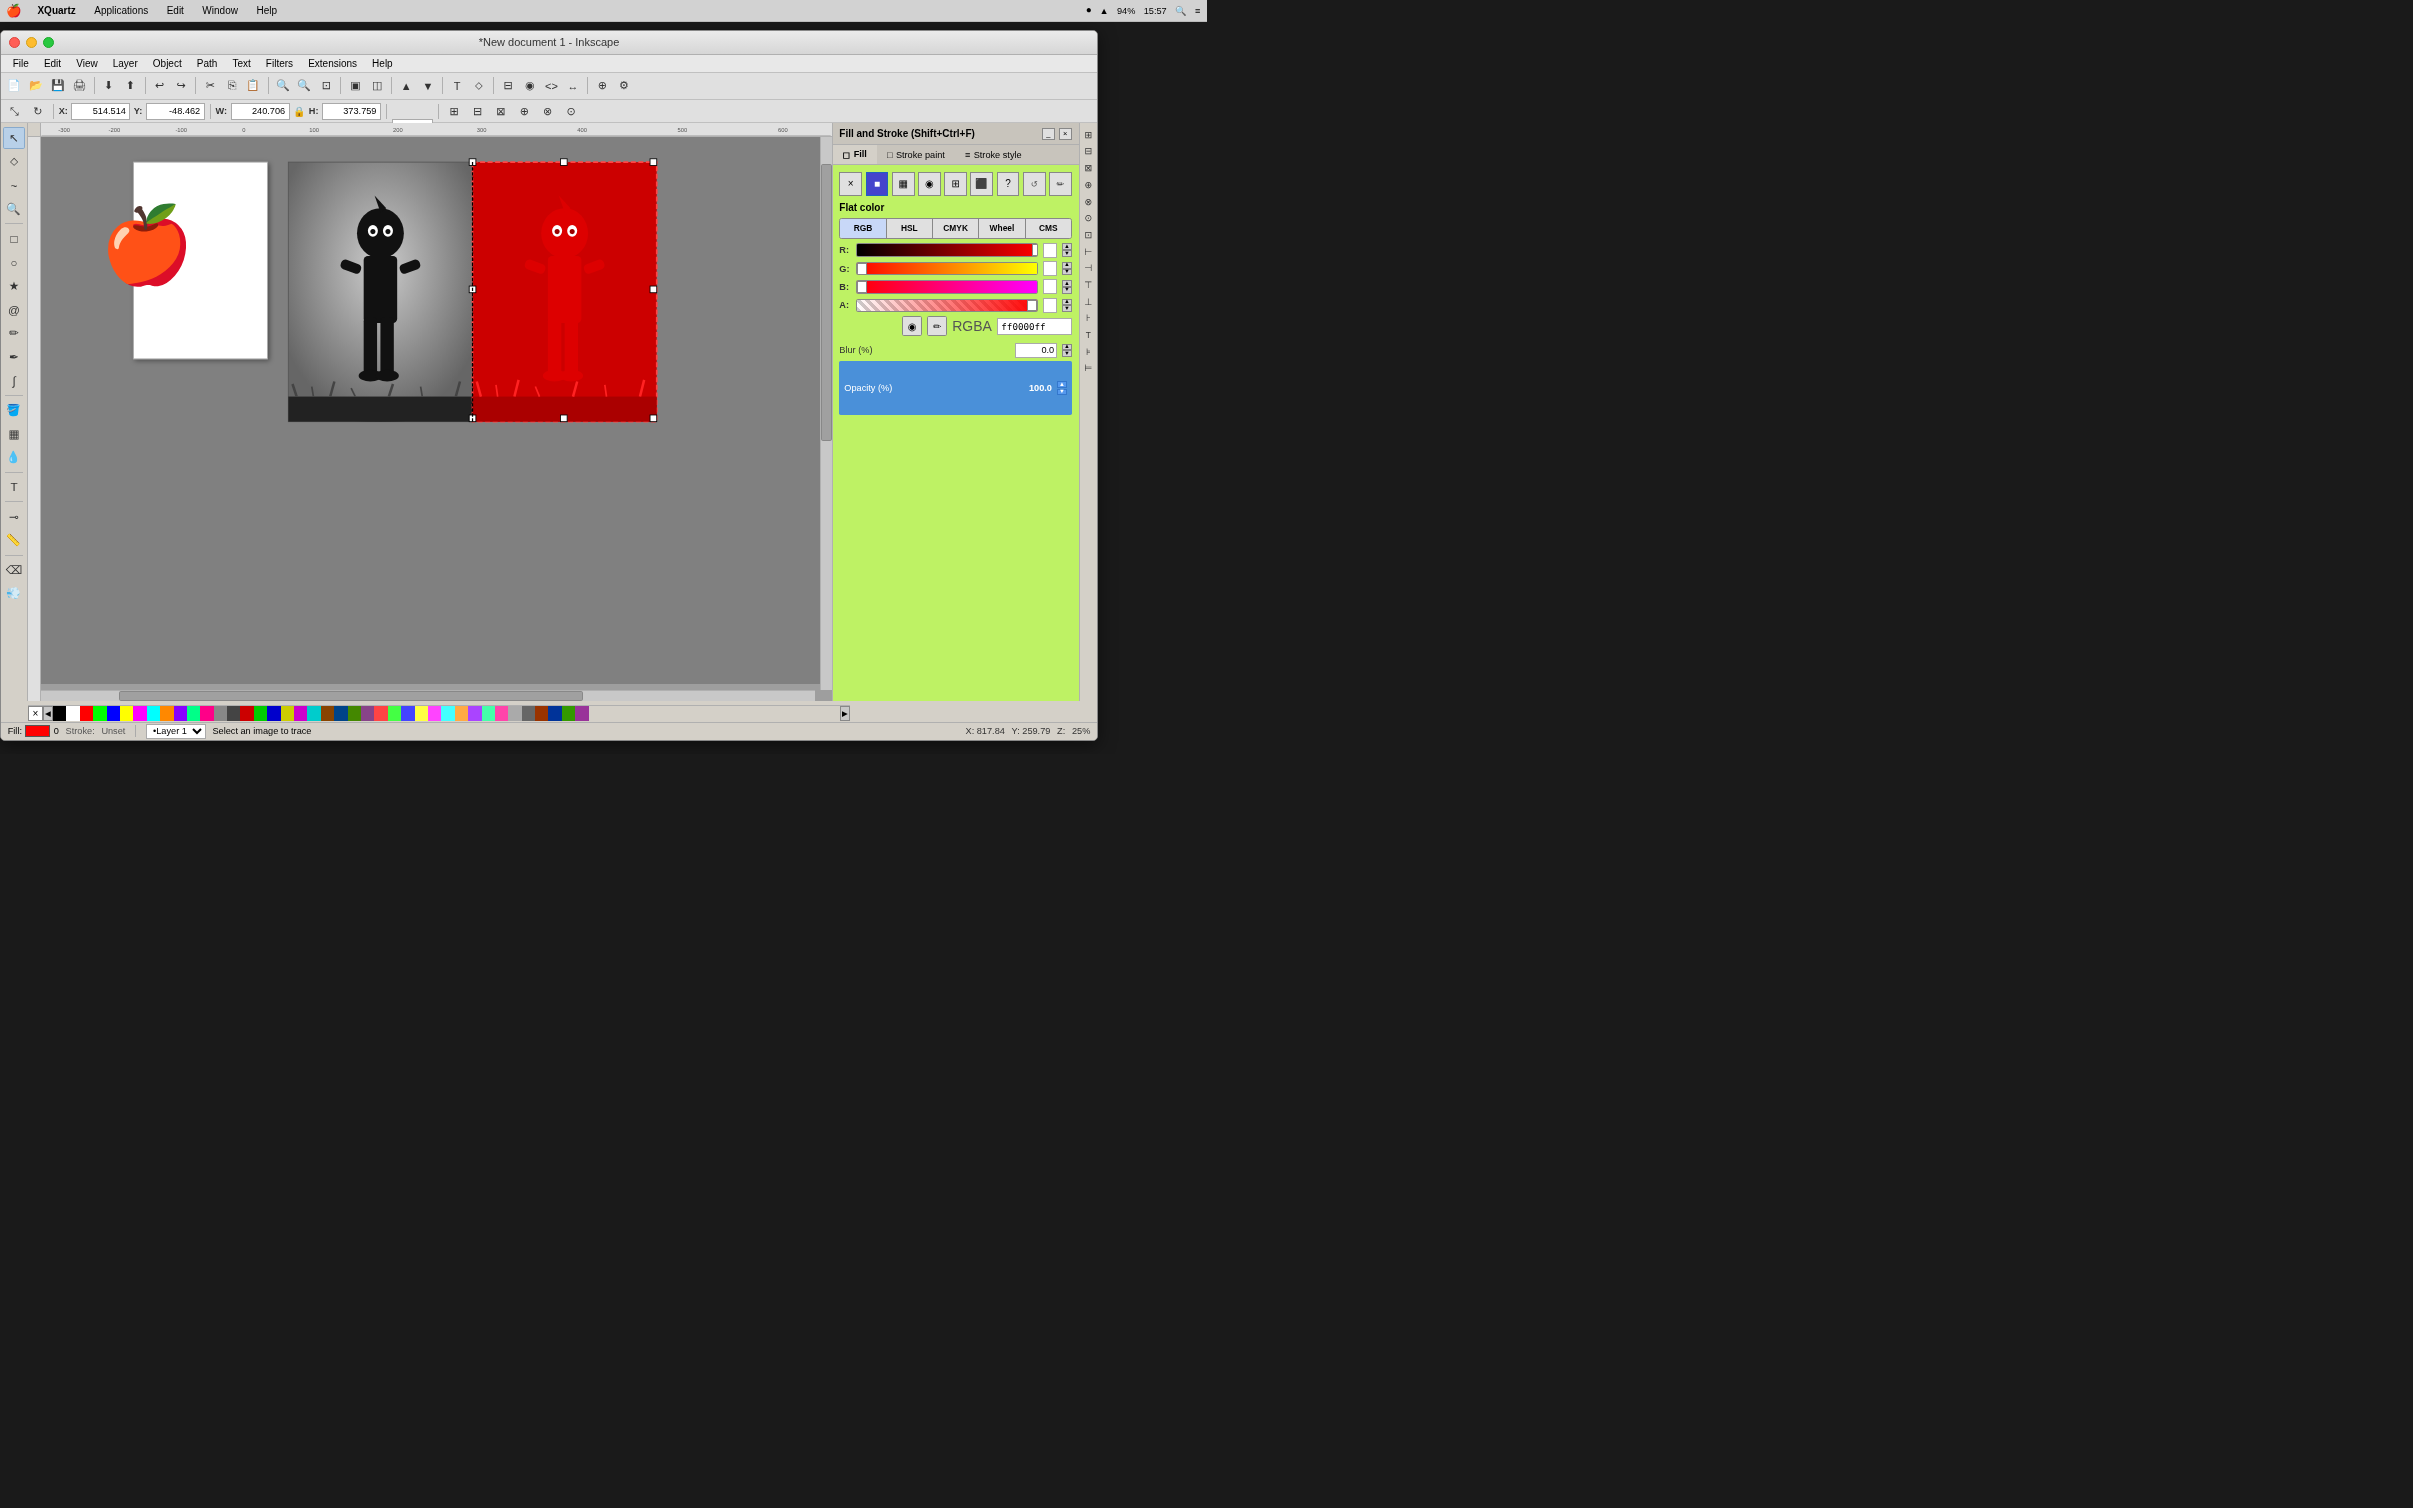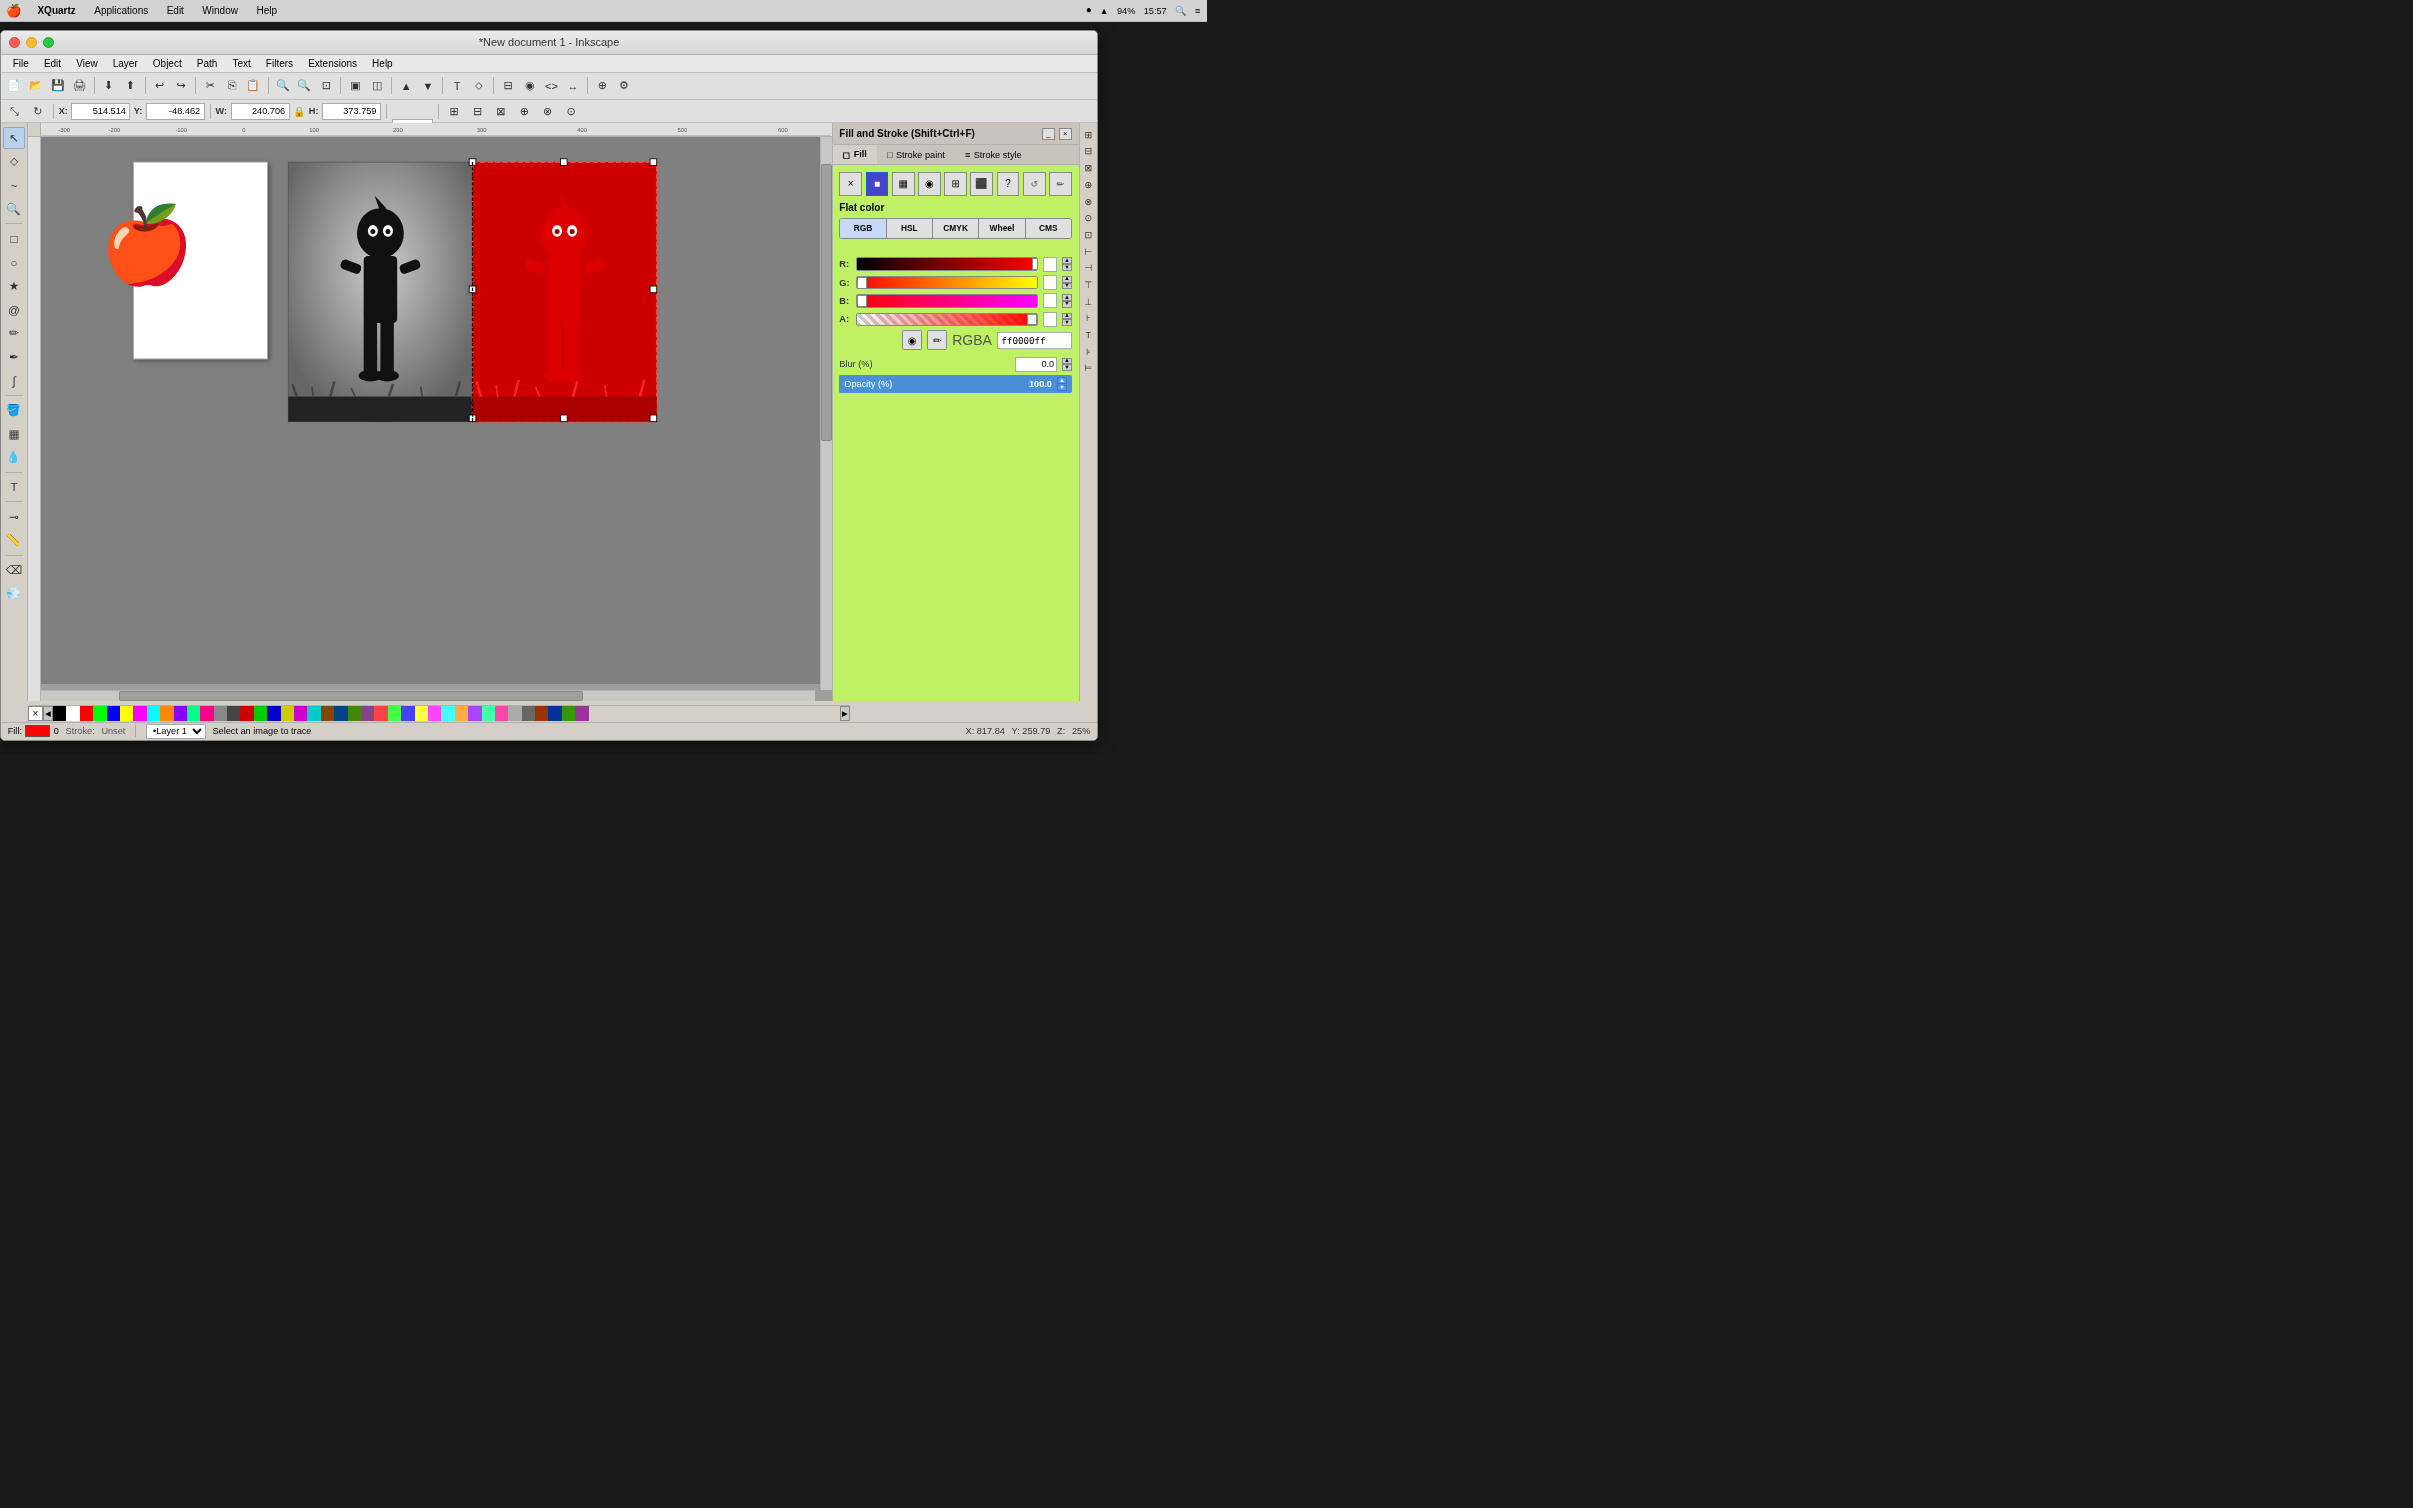--- a/index.html
+++ b/index.html
@@ -367,21 +367,21 @@
     .flat-color-label {
       font-size: 10px;
       font-weight: 600;
       margin-bottom: 5px;
       color: #000;
     }
 
     
     .color-mode-tabs {
       display: flex;
-      margin-bottom: 18px;
+      margin-bottom: 4px;
       border: 0.8px solid #888;
       border-radius: 2.5px;
       overflow: hidden;
     }
     .color-mode-tab {
       flex: 1;
       height: 18.4px;
       background: #e0e0e0;
       border-right: 0.8px solid #888;
       font-size: 8.4px;
@@ -501,21 +501,21 @@
       text-align: right;
       padding: 0 1.7px;
     }
 
     
     .opacity-row {
       display: flex;
       align-items: center;
       gap: 5px;
       background: #4a90d9;
-      padding: 2px 5px;
+      padding: 20px 5px;
       border-radius: 1.7px;
     }
     .opacity-label {
       font-size: 9.2px;
       color: white;
       flex: 1;
       font-weight: 500;
     }
     .opacity-val {
       font-size: 9.2px;

